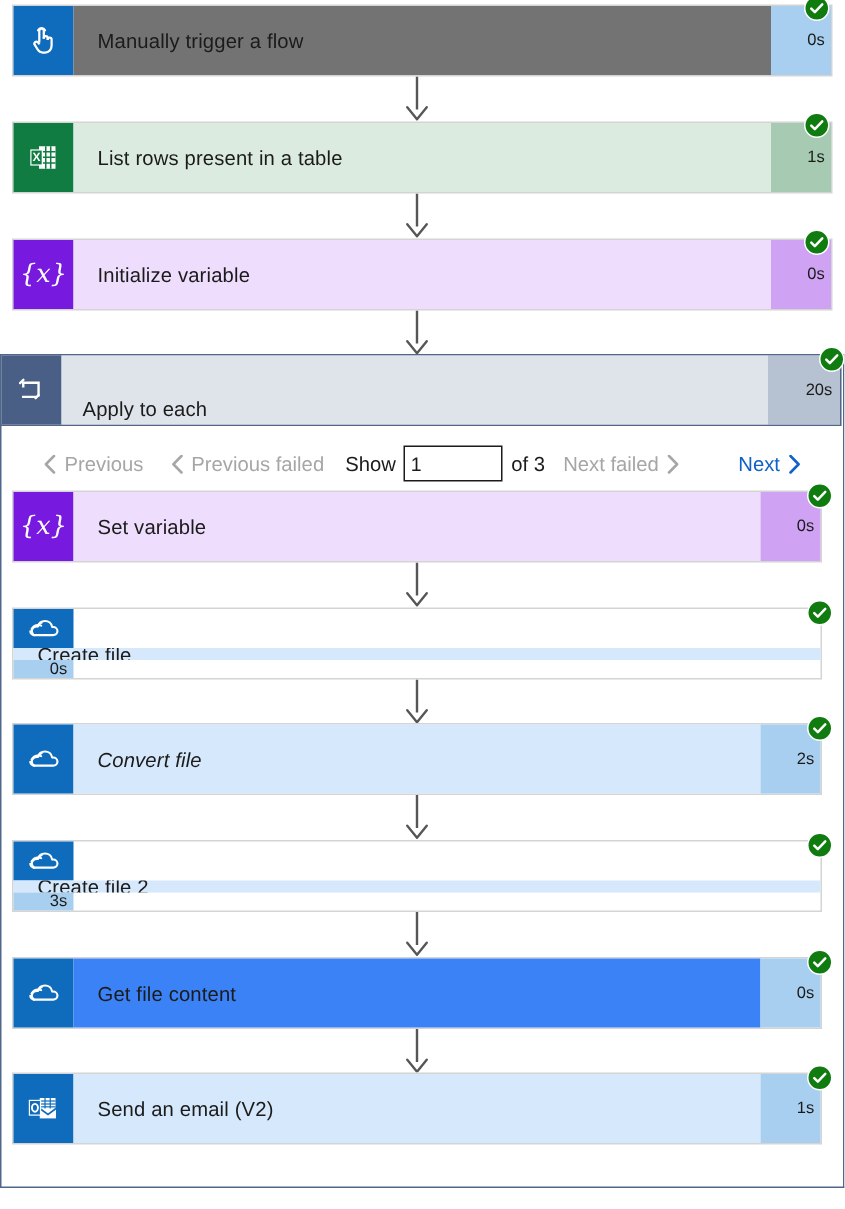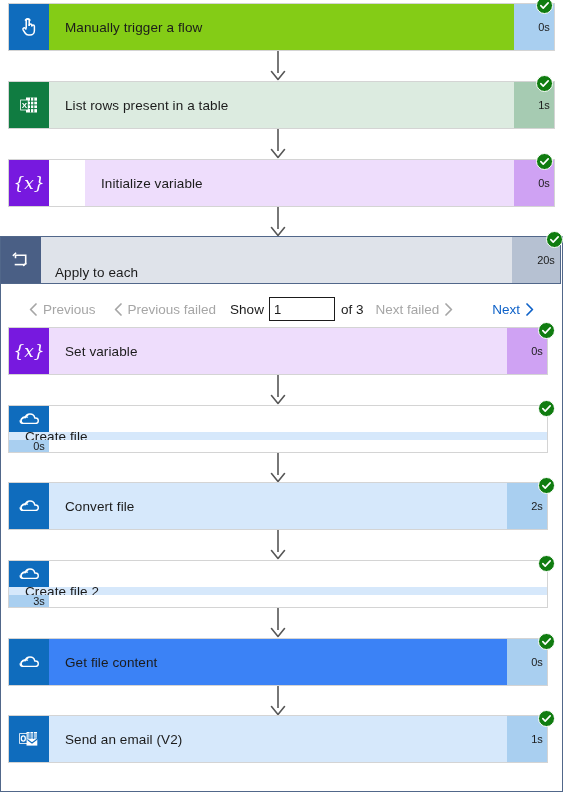--- a/index.html
+++ b/index.html
@@ -180,21 +180,21 @@
 
   <div class="card" style="left:8px; top:3px; width:547px;">
     <div class="card-icon" style="background:#0f6cbd;">
       <svg width="24" height="24" viewBox="0 0 24 24" fill="none">
         <path d="M9.2 13.4V5.6a1.5 1.5 0 0 1 3 0v5.1" stroke="#fff" stroke-width="1.5" fill="none"></path>
         <path d="M12.2 10.9v-.6a1.3 1.3 0 0 1 2.6 0v1" stroke="#fff" stroke-width="1.5" fill="none"></path>
         <path d="M14.8 11.6v-.3a1.3 1.3 0 0 1 2.6 0v4.1c0 2.6-1.8 4.6-4.3 4.6h-1.6c-1.5 0-2.6-.7-3.4-2l-2-3.2a1.35 1.35 0 0 1 2.1-1.65l1.2 1.35" stroke="#fff" stroke-width="1.5" fill="none"></path>
         <path d="M8.4 5.2a2.6 2.6 0 0 1 4.6 0" stroke="#fff" stroke-width="1.5" fill="none" stroke-linecap="round"></path>
       </svg>
     </div>
-    <div class="card-title" style="background:#84cc16;">Manually trigger a flow</div>
+    <div class="card-title" style="background:#737373;">Manually trigger a flow</div>
     <div class="card-duration" style="background:#a9cff0;">0s</div>
   </div>
   <div class="badge" style="left:536px; top:-3px;">
     <svg width="11" height="11" viewBox="0 0 12 12">
         <path d="M2 6.2 4.6 8.8 10 3.2" stroke="#fff" stroke-width="1.8" fill="none" stroke-linecap="round" stroke-linejoin="round"></path>
       </svg>
   </div>
 
   <div class="connector" style="left:266px; top:51px; height:30px;">
     <svg width="22" height="30" viewBox="0 0 22 30">
@@ -232,21 +232,21 @@
     <svg width="22" height="30" viewBox="0 0 22 30">
       <line x1="11" y1="0" x2="11" y2="22" stroke="#565656" stroke-width="1.6"></line>
       <path d="M4.5 20.5 11 28.5 17.5 20.5" fill="none" stroke="#565656" stroke-width="1.6" stroke-linecap="round" stroke-linejoin="round"></path>
     </svg>
   </div>
 
   <div class="card" style="left:8px; top:159px; width:547px;">
     <div class="card-icon" style="background:#7719df;">
       <span class="glyph-braces">{x}</span>
     </div>
-    <div class="card-title" style="background:#eeddfc;margin-left:36px;">Initialize variable</div>
+    <div class="card-title" style="background:#eeddfc;">Initialize variable</div>
     <div class="card-duration" style="background:#cfa2f3;">0s</div>
   </div>
   <div class="badge" style="left:536px; top:153px;">
     <svg width="11" height="11" viewBox="0 0 12 12">
         <path d="M2 6.2 4.6 8.8 10 3.2" stroke="#fff" stroke-width="1.8" fill="none" stroke-linecap="round" stroke-linejoin="round"></path>
       </svg>
   </div>
 
   <div class="connector" style="left:266px; top:207px; height:30px;">
     <svg width="22" height="30" viewBox="0 0 22 30">
@@ -365,21 +365,21 @@
 
   <div class="card" style="left:8px; top:482px; width:540px;">
     <div class="card-icon" style="background:#0f6cbd;">
       <svg width="26" height="26" viewBox="0 0 26 26" fill="none">
         <path d="M6.3 17.4h13.1c1.6 0 2.9-1.2 2.9-2.7s-1.3-2.7-2.9-2.7c-.2 0-.4 0-.6.05C18.4 9.6 16.4 8 14 8c-2.3 0-4.2 1.5-4.8 3.6-.2 0-.3-.02-.5-.02-1.9 0-3.5 1.4-3.5 3.1 0 1.5 1.3 2.72 1.1 2.72z" stroke="#fff" stroke-width="1.4" fill="none" stroke-linejoin="round"></path>
         <path d="M4.2 14.8c0 1.45 1.25 2.6 2.8 2.6" stroke="#fff" stroke-width="1.4" fill="none" stroke-linecap="round"></path>
         <path d="M9.2 11.6c.5-1.1 1.4-2 2.6-2.5" stroke="#fff" stroke-width="1.4" fill="none" stroke-linecap="round"></path>
         <path d="M5.0 13.3c1.4-2.1 4.0-3.0 6.5-2.2" stroke="#fff" stroke-width="1.3" fill="none" stroke-linecap="round"></path>
       </svg>
     </div>
-    <div class="card-title" style="background:#d6e8fb;">Convert file</div>
+    <div class="card-title" style="background:#d6e8fb;font-style:italic;">Convert file</div>
     <div class="card-duration" style="background:#a9cff0;">2s</div>
   </div>
   <div class="badge" style="left:538px; top:477px;">
     <svg width="11" height="11" viewBox="0 0 12 12">
         <path d="M2 6.2 4.6 8.8 10 3.2" stroke="#fff" stroke-width="1.8" fill="none" stroke-linecap="round" stroke-linejoin="round"></path>
       </svg>
   </div>
 
   <div class="connector" style="left:266px; top:530px; height:30px;">
     <svg width="22" height="30" viewBox="0 0 22 30">

